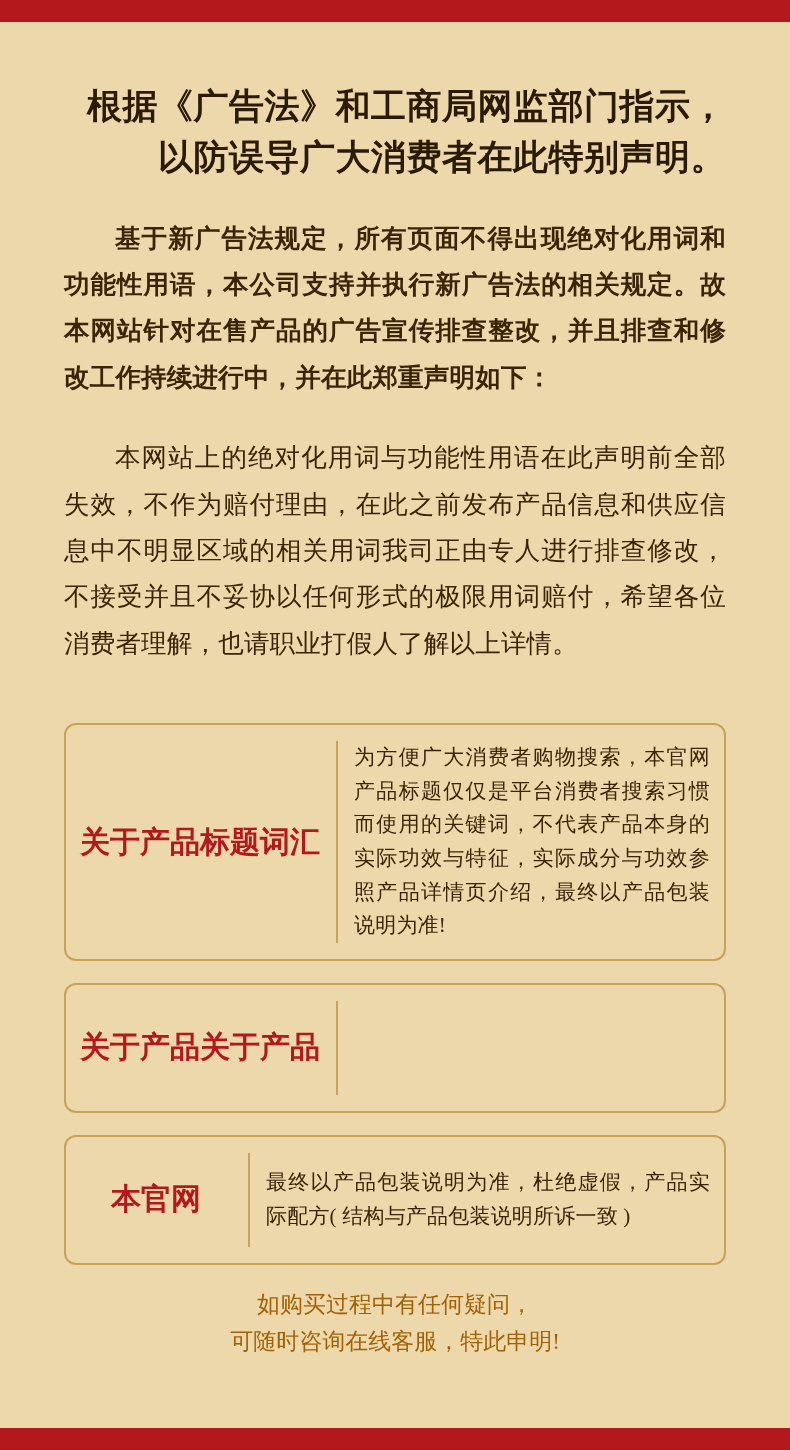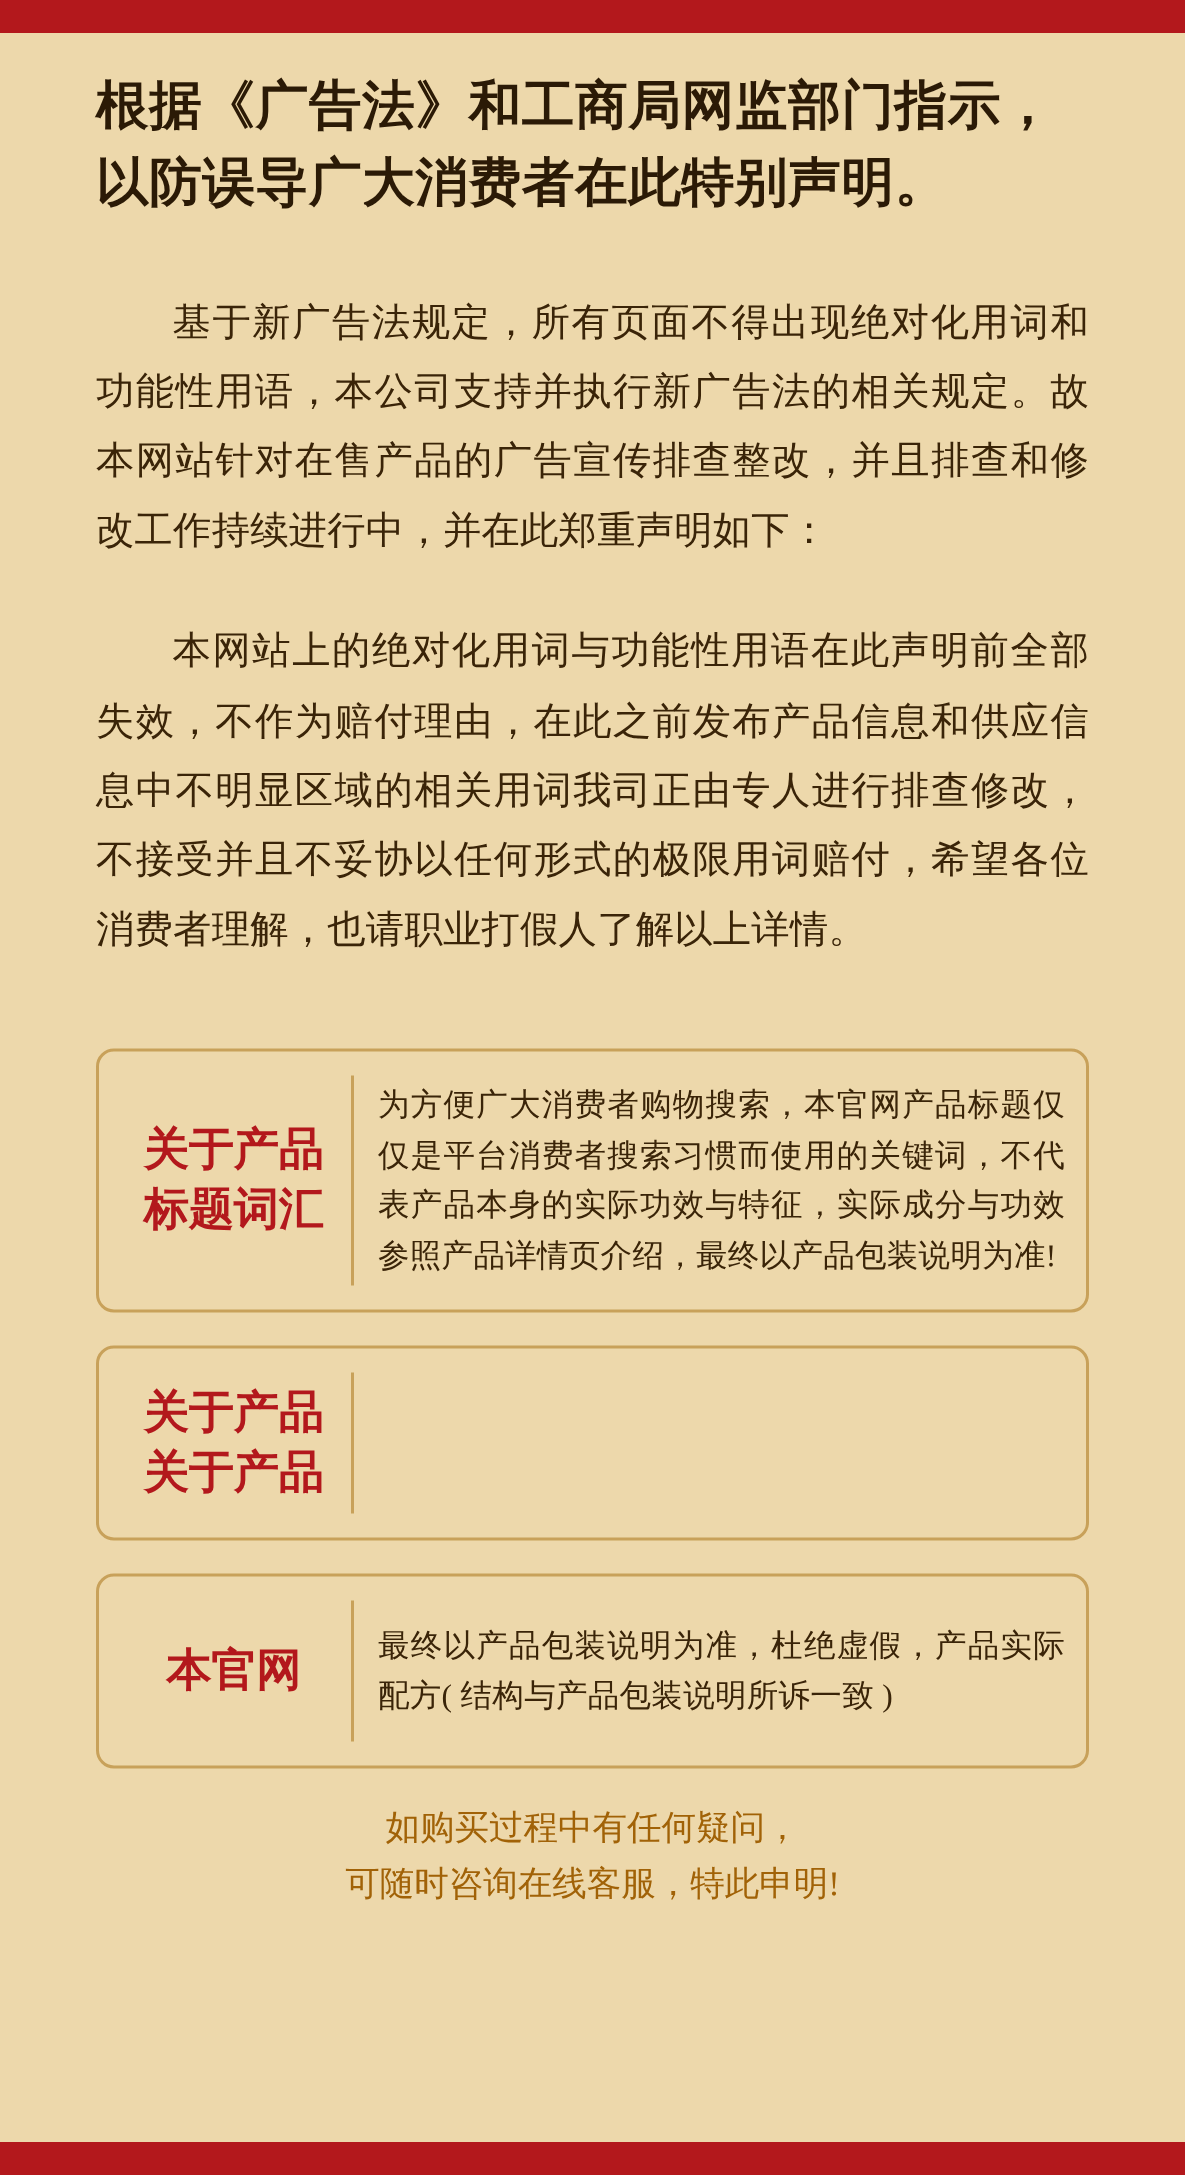--- a/index.html
+++ b/index.html
@@ -38,68 +38,68 @@
     position: absolute;
     top: 22px;
     left: 0;
     width: 790px;
     height: 1406px;
     box-sizing: border-box;
     padding: 0 64px;
   }
   .headline {
     margin: 0;
-    padding-top: 24px;
+    padding-top: 60px;
     color: #2b1a06;
     font-size: 35px;
     font-weight: bold;
     line-height: 1.45;
-    text-align: left;
+    text-align: right;
     letter-spacing: 0.5px;
   }
   .headline .l1 { display: block; }
   .headline .l2 { display: block; }
 
   .para {
     margin: 0;
     color: #3a2408;
     font-size: 25.5px;
     line-height: 1.82;
     text-align: justify;
     text-indent: 2em;
     letter-spacing: 0.2px;
   }
-  .para.first { margin-top: 44px; }
+  .para.first { margin-top: 32px; font-weight: bold; }
   .para.second { margin-top: 34px; }
 
   .cards {
     margin-top: 56px;
   }
   .card {
     border: 2px solid #c8a15a;
     border-radius: 12px;
     display: flex;
     align-items: stretch;
     margin-bottom: 22px;
     box-sizing: border-box;
     padding: 16px 14px;
     min-height: 120px;
   }
   .card-title {
     flex: 0 0 152px;
     display: flex;
-    flex-direction: column;
+    flex-direction: row;
     justify-content: center;
     align-items: center;
     color: #b3181c;
     font-size: 30px;
     font-weight: bold;
     line-height: 1.35;
     border-right: 2px solid #c8a15a;
-    padding-right: 2px;
+    padding-right: 16px;
   }
   .card-title span { display: block; white-space: nowrap; }
   .card-body {
     flex: 1 1 auto;
     padding-left: 16px;
     color: #3a2408;
     font-size: 21px;
     line-height: 1.6;
     display: flex;
     align-items: center;

